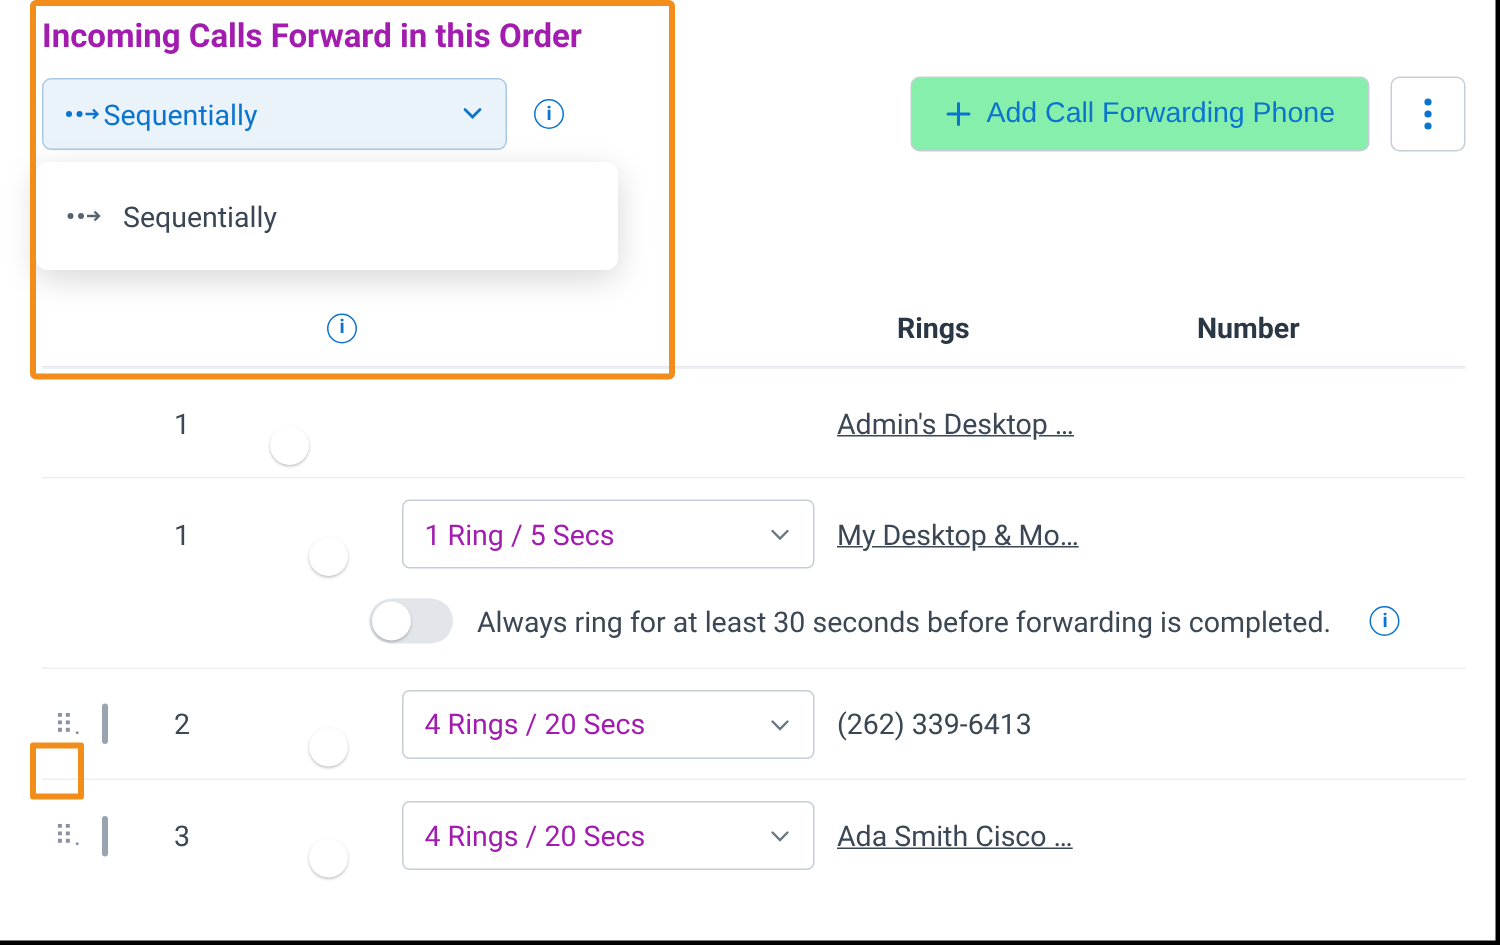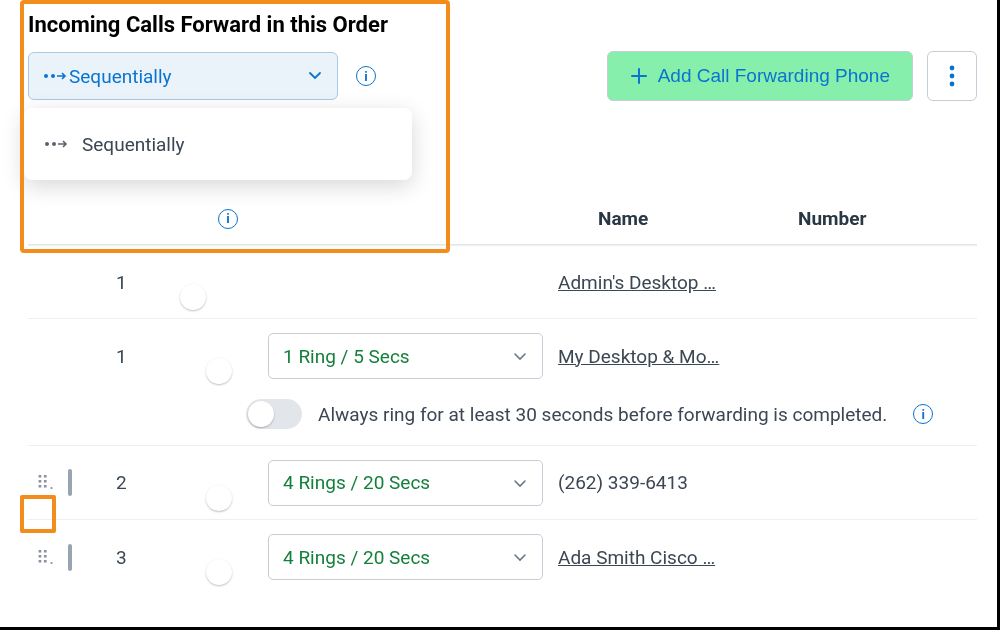--- a/index.html
+++ b/index.html
@@ -13,21 +13,21 @@
     height: 630px;
     overflow: hidden;
     position: relative;
     border-right: 3px solid #000;
     border-bottom: 3px solid #000;
   }
   .container { padding: 8px 20px 0 28px; }
   .heading {
     font-size: 22px;
     font-weight: 700;
-    color: #000000;
+    color: #a21caf;
     margin: 4px 0 14px 0;
   }
   .top-row { display: flex; align-items: center; }
   .seq-select {
     display: inline-flex;
     align-items: center;
     width: 310px;
     height: 48px;
     border: 1px solid #a9c9e6;
     background: #eaf3fa;
@@ -162,21 +162,21 @@
     transition: left .15s;
   }
   .toggle.on { background: #0b73d0; }
   .toggle.on .knob { left: 28px; }
   .rings-select {
     display: flex; align-items: center; justify-content: space-between;
     width: 275px; height: 46px;
     border: 1px solid #c6cdd6;
     border-radius: 5px;
     padding: 0 14px;
-    color: #15803d;
+    color: #a21caf;
     font-size: 19px;
     background:#fff;
     cursor: pointer;
   }
   .name-col { white-space: nowrap; overflow: hidden; text-overflow: ellipsis; padding-right: 10px; text-decoration: underline;}
   .num-col { white-space: nowrap; }
   .always-row {
     display:flex; align-items:center;
     padding: 6px 0 16px 218px;
     color:#3b4754; font-size:19px;
@@ -229,21 +229,21 @@
 
   <div class="table-wrap">
     <div class="thead">
       <span></span>
         <span></span>
       <span class="head-hidden-labels"></span>
       <span class="head-info">
           <span class="info-circle" style="margin-left:0">i</span>
         </span>
       <span></span>
-      <span>Name</span>
+      <span>Rings</span>
       <span>Number</span>
     </div>
 
     <div class="row row0">
       <span class="drag"></span>
       <span></span>
       <span class="order">1</span>
       <span><span class="toggle"><span class="knob"></span></span></span>
       <span></span>
       <span class="name-col">Admin's Desktop …</span>

